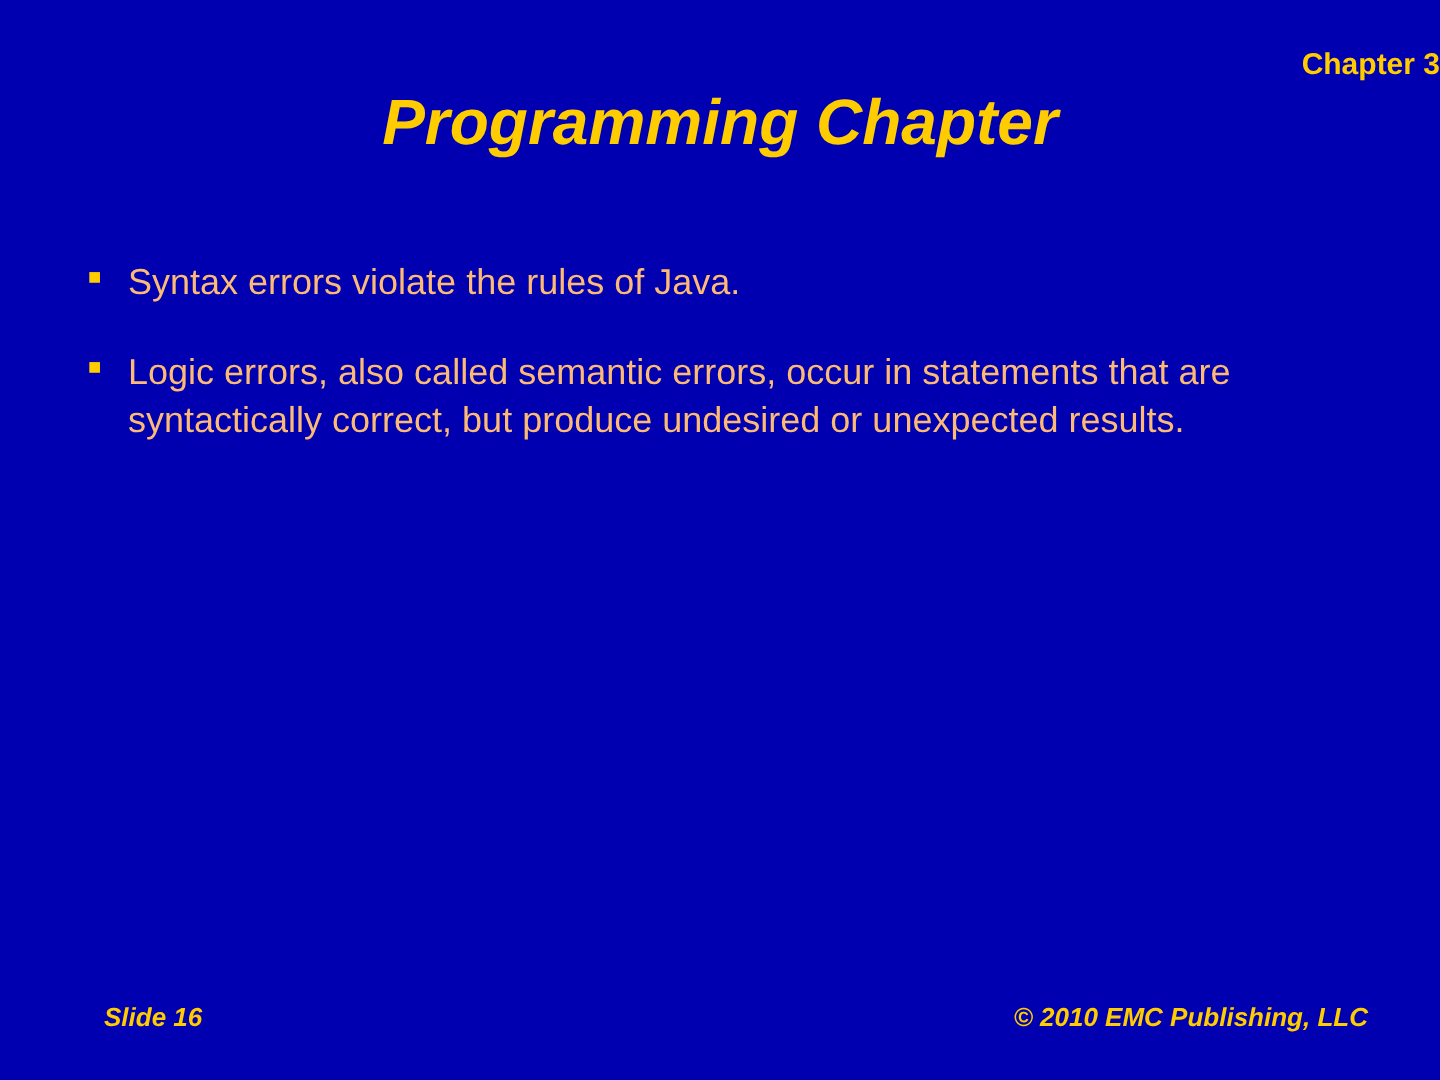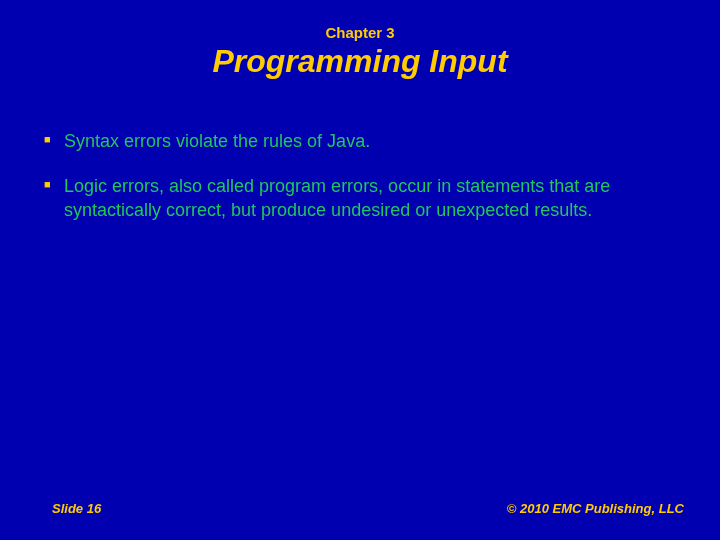--- a/index.html
+++ b/index.html
@@ -3,21 +3,21 @@
 <meta charset="utf-8">
 <style>
   * { margin: 0; padding: 0; box-sizing: border-box; }
   html, body { width: 720px; height: 540px; overflow: hidden; }
   body {
     background: #0000b0;
     font-family: Verdana, Geneva, sans-serif;
     position: relative;
   }
   .chapter {
-    text-align: center;
+    text-align: right;
     color: #ffcc00;
     font-weight: bold;
     font-size: 15px;
     padding-top: 24px;
   }
   .title {
     text-align: center;
     color: #ffcc00;
     font-weight: bold;
     font-style: italic;
@@ -25,21 +25,21 @@
     padding-top: 2px;
     padding-bottom: 50px;
   }
   .content {
     padding: 0 44px 0 44px;
   }
   ul {
     list-style: none;
   }
   li {
-    color: #22c55e;
+    color: #fdba74;
     font-size: 18px;
     line-height: 1.3;
     margin-bottom: 22px;
     padding-left: 20px;
     position: relative;
   }
   li::before {
     content: "■";
     position: absolute;
     left: 0;
@@ -58,25 +58,25 @@
     color: #ffcc00;
     font-style: italic;
     font-weight: bold;
     font-size: 13px;
   }
 </style>
 </head>
 <body>
 
 <div class="chapter">Chapter 3</div>
-<div class="title">Programming Input</div>
+<div class="title">Programming Chapter</div>
 
 <div class="content">
   <ul>
     <li>Syntax errors violate the rules of Java.</li>
-    <li>Logic errors, also called program errors, occur in statements that are syntactically correct, but produce undesired or unexpected results.</li>
+    <li>Logic errors, also called semantic errors, occur in statements that are syntactically correct, but produce undesired or unexpected results.</li>
   </ul>
 </div>
 
 <div class="footer">
   <span>Slide 16</span>
   <span>© 2010 EMC Publishing, LLC</span>
 </div>
 
 </body></html>

